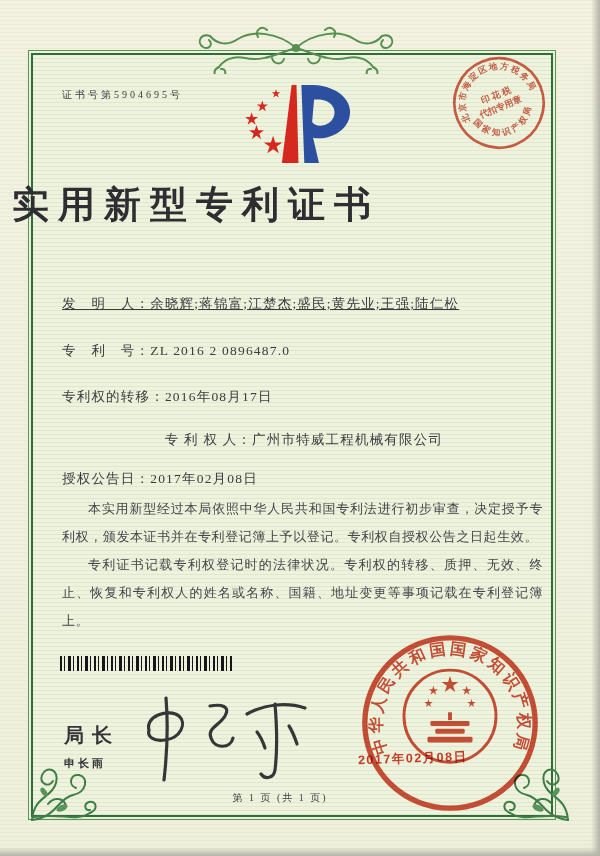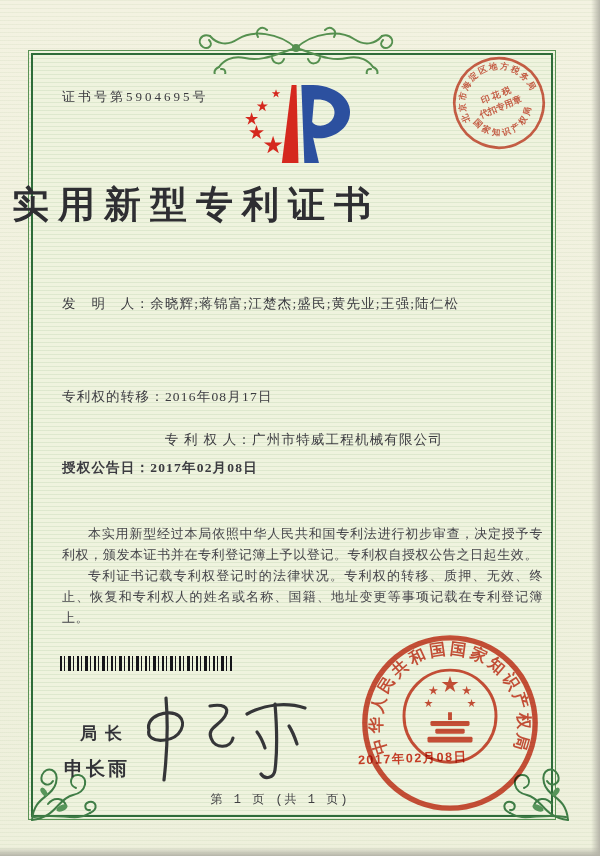--- a/index.html
+++ b/index.html
@@ -17,53 +17,53 @@
       repeating-linear-gradient(180deg, rgba(115,165,105,0.14) 0 1px, rgba(0,0,0,0) 1px 4px),
       #eff3de; z-index:0;}
   .frame{position:absolute;left:28px;top:50px;width:528px;height:770px;
     border:1px solid #5a9355;box-sizing:border-box;z-index:1;}
   .frame::before{content:"";position:absolute;left:2px;top:2px;right:2px;bottom:2px;
     border:2px solid #2e6c39;}
   .ornament-top{position:absolute;left:188px;top:24px;z-index:2;}
   .corner{position:absolute;top:726px;z-index:2;}
   .corner.bl{left:22px;}
   .corner.br{left:486px;transform:scaleX(-1);}
-  .cert-no{position:absolute;left:62px;top:88px;font-size:13px;letter-spacing:3px;
+  .cert-no{position:absolute;left:62px;top:88px;font-size:10px;letter-spacing:3px;
     color:#3b3b40;z-index:3;}
   .logo{position:absolute;left:236px;top:80px;z-index:3;}
   .title{position:absolute;left:0;top:168px;width:600px;margin:12px;
     font-size:37px;font-weight:700;letter-spacing:9px;color:#2e2e32;z-index:3;
     font-family:"Liberation Serif","DejaVu Serif",serif;}
   .field-row{position:absolute;left:62px;width:484px;font-size:13.5px;color:#3b3b40;
     letter-spacing:1.2px;white-space:nowrap;z-index:3;}
-  .row-0{top:247px;} .row-1{top:295px;} .row-2{top:342px;}
-  .row-3{top:388px;} .row-4{top:431px;text-align:center;} .row-5{top:459px;font-weight:bold;}
-  .paras{position:absolute;left:62px;top:523px;width:481px;font-size:13px;
-    line-height:21px;color:#45454a;text-align:justify;letter-spacing:0.6px;z-index:3;}
+  .row-0{top:247px;} .row-1{top:295px;text-decoration:underline;} .row-2{top:342px;}
+  .row-3{top:388px;} .row-4{top:431px;text-align:center;} .row-5{top:470px;}
+  .paras{position:absolute;left:62px;top:496px;width:481px;font-size:13px;
+    line-height:28px;color:#45454a;text-align:justify;letter-spacing:0.6px;z-index:3;font-family:Liberation Mono, monospace;}
   .paras p{margin:0;text-indent:2em;}
   .barcode{position:absolute;left:60px;top:656px;width:172px;height:15px;z-index:3;
     background:repeating-linear-gradient(90deg,
       #15151a 0px,#15151a 2px,rgba(0,0,0,0) 2px,rgba(0,0,0,0) 4px,
       #15151a 4px,#15151a 5px,rgba(0,0,0,0) 5px,rgba(0,0,0,0) 8px,
       #15151a 8px,#15151a 11px,rgba(0,0,0,0) 11px,rgba(0,0,0,0) 13px,
       #15151a 13px,#15151a 14px,rgba(0,0,0,0) 14px,rgba(0,0,0,0) 17px);}
-  .director-title{position:absolute;left:80px;top:722px;font-size:17px;font-weight:600;
+  .director-title{position:absolute;left:64px;top:722px;font-size:20px;font-weight:600;
     letter-spacing:8px;color:#333338;z-index:3;}
-  .director-name{position:absolute;left:64px;top:756px;font-size:19px;font-weight:600;
+  .director-name{position:absolute;left:64px;top:756px;font-size:11px;font-weight:600;
     letter-spacing:3px;color:#333338;z-index:3;}
   .signature{position:absolute;left:135px;top:692px;z-index:4;}
   .seal-main{position:absolute;left:357px;top:630px;z-index:5;mix-blend-mode:multiply;opacity:0.88;}
   .date-stamp{position:absolute;left:358px;top:750px;width:130px;font-size:12.5px;
     font-weight:700;letter-spacing:1.5px;color:#d5402c;z-index:6;
     transform:rotate(-2deg);mix-blend-mode:multiply;
     font-family:"Liberation Sans","DejaVu Sans",sans-serif;}
   .seal-tax{position:absolute;left:449px;top:53px;z-index:5;transform:rotate(-22deg);
     mix-blend-mode:multiply;opacity:0.85;}
   .footer{position:absolute;left:0;top:791px;width:560px;text-align:center;
-    font-size:12px;letter-spacing:2px;color:#3f3f42;z-index:3;font-family:Liberation Mono, monospace;}
+    font-size:10px;letter-spacing:2px;color:#3f3f42;z-index:3;}
 </style>
 </head>
 <body>
 
 <div class="page">
 
   <div class="frame-bg"></div>
   <div class="frame"></div>
 
   <svg class="ornament-top" width="216" height="50" viewBox="0 0 216 50">
@@ -126,20 +126,23 @@
       <polygon points="57,4 62,4 64,84 47,84"></polygon>
     </g>
     <path fill="#2c509f" fill-rule="evenodd" d="M67,4 L79,4 C106,5 121,22 116,38 C112,52 95,61 79,58 L85,84 L70,84 Z
          M80,19 C97,17 105,29 99,39 C93,48 81,47 78,42 Z"></path>
   </svg>
 
   <h1 class="title">实用新型专利证书</h1>
 
   <div class="field-row row-1">
     <span>发　明　人：</span><span>余晓辉;蒋锦富;江楚杰;盛民;黄先业;王强;陆仁松</span>
+  </div>
+  <div class="field-row row-2">
+    <span>专　利　号：</span><span>ZL 2016 2 0896487.0</span>
   </div>
   <div class="field-row row-3">
     <span>专利权的转移：</span><span>2016年08月17日</span>
   </div>
   <div class="field-row row-4">
     <span>专 利 权 人：</span><span>广州市特威工程机械有限公司</span>
   </div>
   <div class="field-row row-5">
     <span>授权公告日：</span><span>2017年02月08日</span>
   </div>

